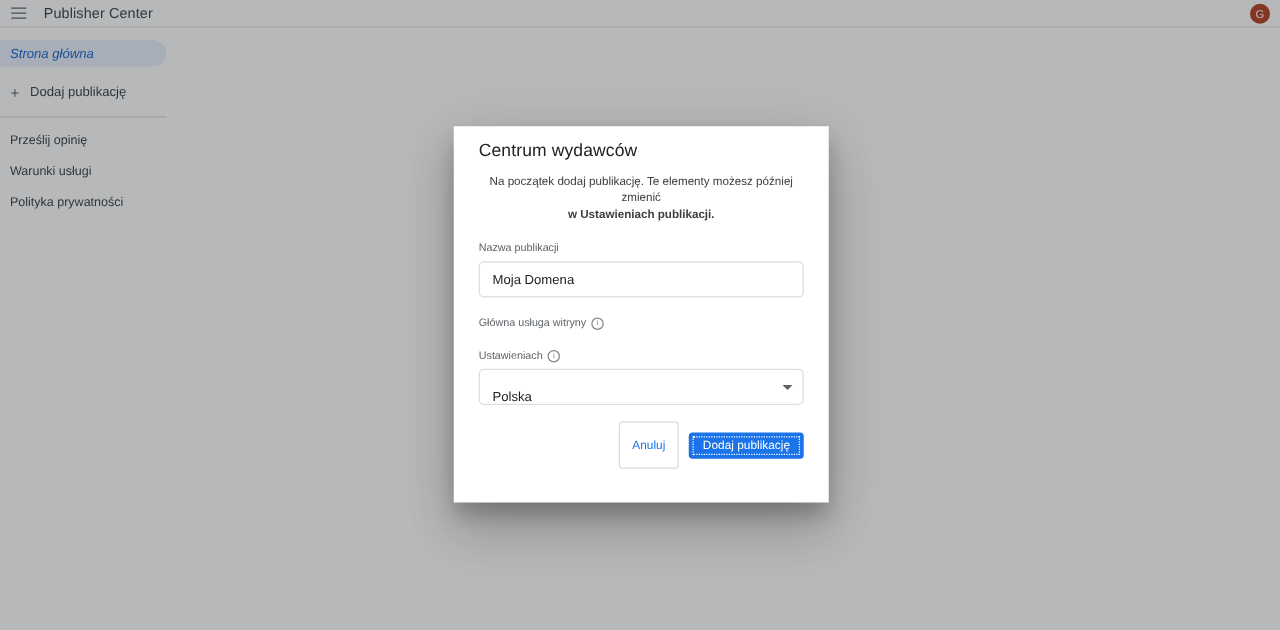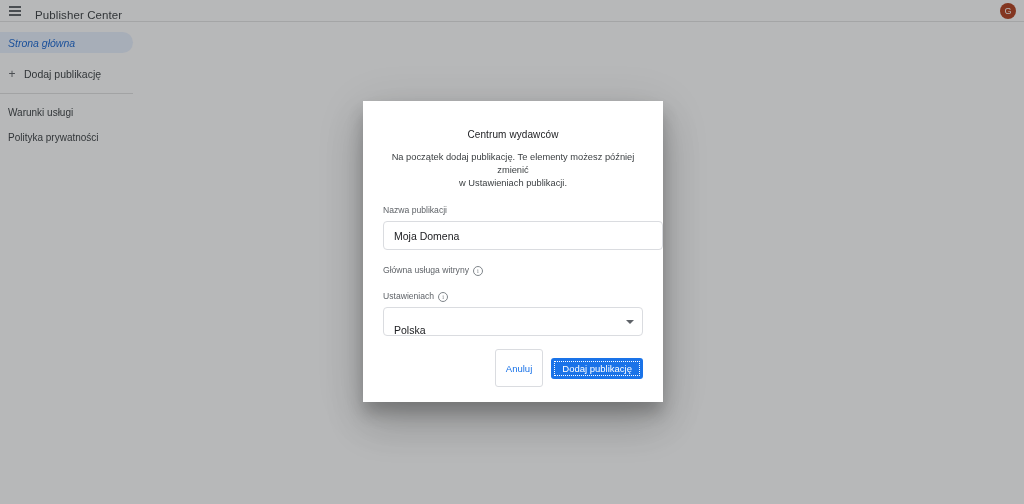--- a/index.html
+++ b/index.html
@@ -23,21 +23,21 @@
   }
 
   #top-bar {
     position: absolute;
     top: 0; left: 0;
     width: 1024px;
     height: 22px;
     background: #ffffff;
     border-bottom: 1px solid #e4e4e4;
     display: flex;
-    align-items: flex-end;
+    align-items: center;
     box-sizing: border-box;
   }
   #hamburger-button {
     width: 20px; height: 20px;
     margin-left: 5px;
     display: flex;
     flex-direction: column;
     justify-content: center;
     align-items: center;
     gap: 2.5px;
@@ -145,34 +145,33 @@
     left: 363px;
     top: 101px;
     width: 300px;
     height: 301px;
     background: #ffffff;
     box-sizing: border-box;
     box-shadow: 0 11px 15px rgba(0,0,0,.20), 0 9px 46px rgba(0,0,0,.12), 0 24px 38px rgba(0,0,0,.14);
     padding: 0 20px;
   }
   #dialog-title {
-    margin-top: 28px;
-    text-align: center;
-    font-size: 10px;
+    margin-top: 11px;
+    font-size: 14px;
     color: #202124;
     letter-spacing: .1px;
   }
   #dialog-subtitle {
     margin-top: 11px;
     text-align: center;
     font-size: 9.3px;
     line-height: 13px;
     color: #3c4043;
   }
-  #dialog-subtitle b { font-weight: normal; }
+  #dialog-subtitle b { font-weight: bold; }
 
   .field { margin-top: 15px; }
   .field-label {
     font-size: 8.6px;
     color: #5f6368;
     display: flex;
     align-items: center;
     gap: 4px;
     margin-bottom: 5px;
     line-height: 11px;
@@ -183,21 +182,21 @@
     border: 1px solid #80868b;
     border-radius: 50%;
     font-size: 6.5px;
     line-height: 8px;
     text-align: center;
     color: #80868b;
     font-family: "Liberation Serif", serif;
     cursor: pointer;
   }
   .text-input {
-    width: 280px;
+    width: 260px;
     height: 29px;
     box-sizing: border-box;
     border: 1px solid #dadce0;
     border-radius: 4px;
     padding: 0 10px;
     font-size: 10.5px;
     color: #202124;
     font-family: "Liberation Sans", sans-serif;
     background: #ffffff;
     outline: none;
@@ -316,20 +315,21 @@
 
   <nav id="side-nav">
     <div id="nav-home" class="nav-pill selected">
       <span>Strona główna</span>
     </div>
     <div id="nav-add" class="nav-pill">
       <span class="nav-plus">+</span>
       <span>Dodaj publikację</span>
     </div>
     <div id="nav-divider"></div>
+    <div id="nav-feedback" class="nav-link">Prześlij opinię</div>
     <div id="nav-terms" class="nav-link">Warunki usługi</div>
     <div id="nav-privacy" class="nav-link">Polityka prywatności</div>
   </nav>
 
 </div>
 
 <div id="scrim"></div>
 
 <div id="dialog">
 

